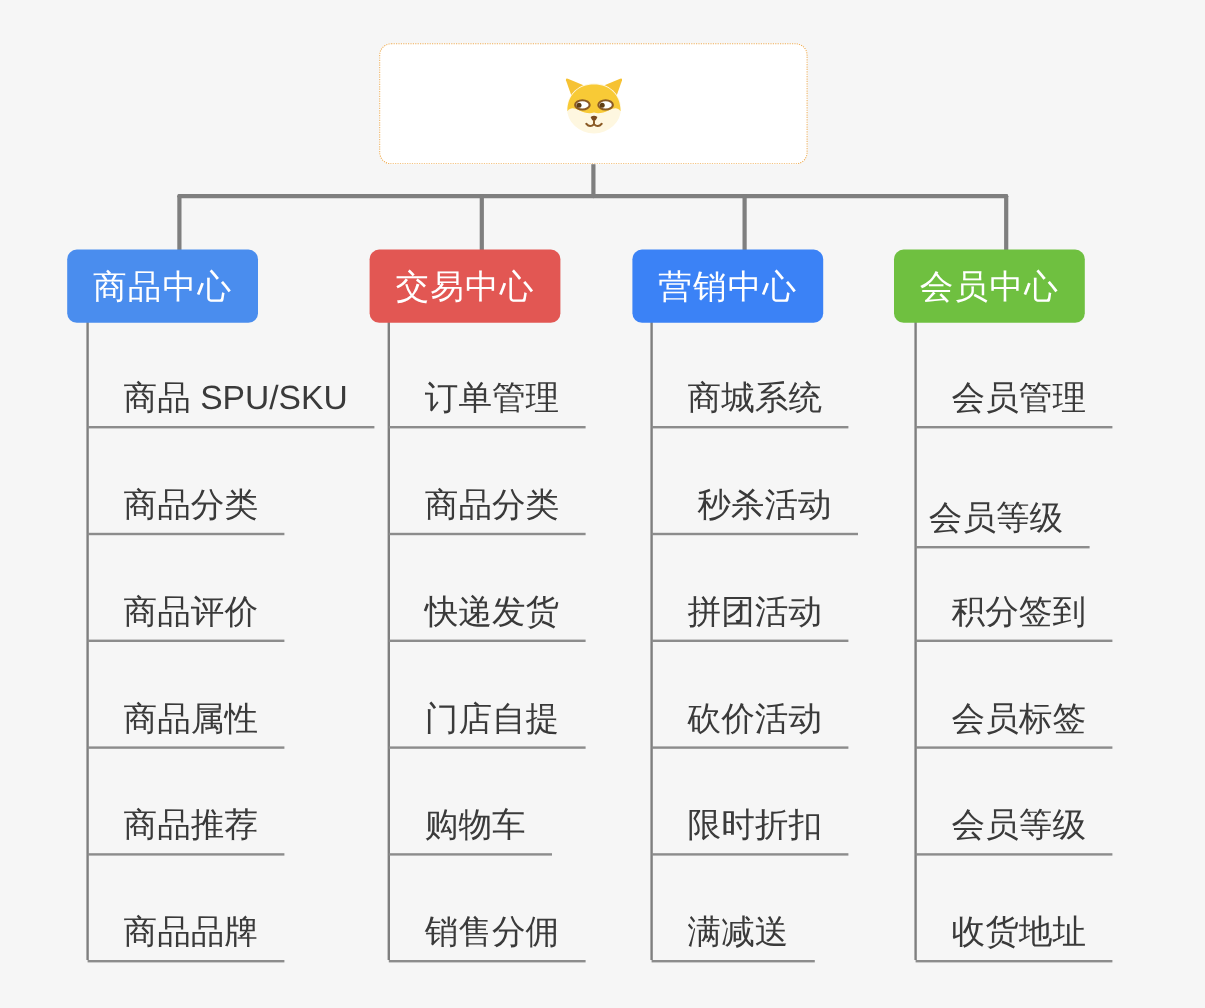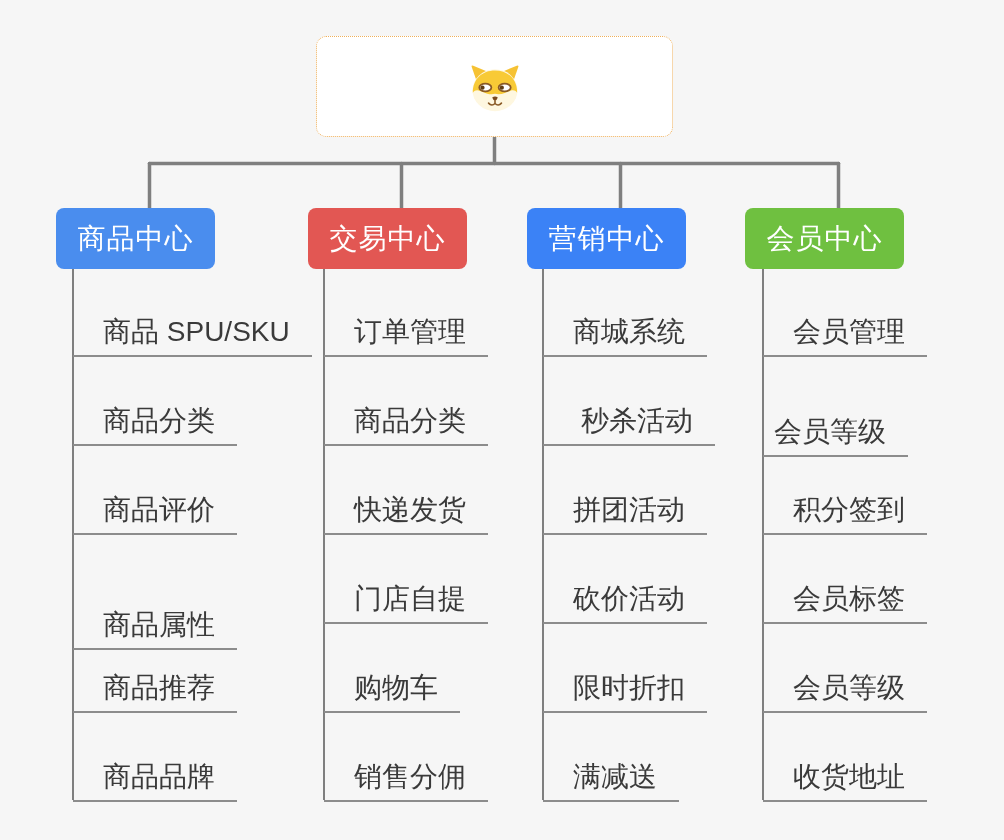--- a/index.html
+++ b/index.html
@@ -107,21 +107,21 @@
       </svg>
     </span>
   </div>
 
 <div class="branch-box" style="left: 56px; background: rgb(74, 141, 238);">
       <span class="branch-label">商品中心</span>
     </div>
     <div class="sub-item" style="left: 73px; top: 318px;">商品 SPU/SKU</div>
     <div class="sub-item" style="left: 73px; top: 407px;">商品分类</div>
     <div class="sub-item" style="left: 73px; top: 496px;">商品评价</div>
-    <div class="sub-item" style="left: 73px; top: 611px;">商品属性</div>
+    <div class="sub-item" style="left: 73px; top: 585px;">商品属性</div>
     <div class="sub-item" style="left: 73px; top: 674px;">商品推荐</div>
     <div class="sub-item" style="left: 73px; top: 763px;">商品品牌</div>
     <div class="branch-box" style="left: 308px; background: rgb(226, 87, 83);">
       <span class="branch-label">交易中心</span>
     </div>
     <div class="sub-item" style="left: 324px; top: 318px;">订单管理</div>
     <div class="sub-item" style="left: 324px; top: 407px;">商品分类</div>
     <div class="sub-item" style="left: 324px; top: 496px;">快递发货</div>
     <div class="sub-item" style="left: 324px; top: 585px;">门店自提</div>
     <div class="sub-item" style="left: 324px; top: 674px;">购物车</div>

